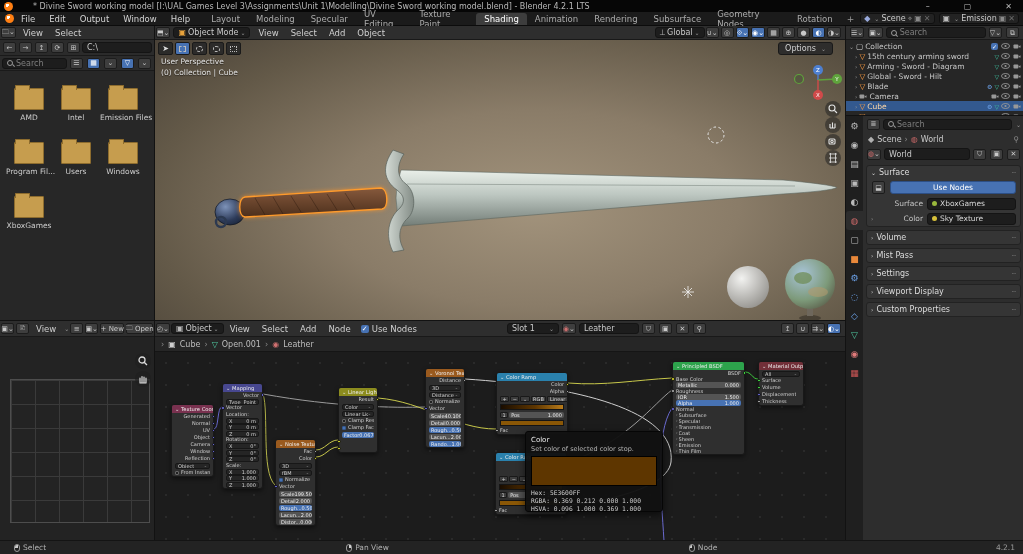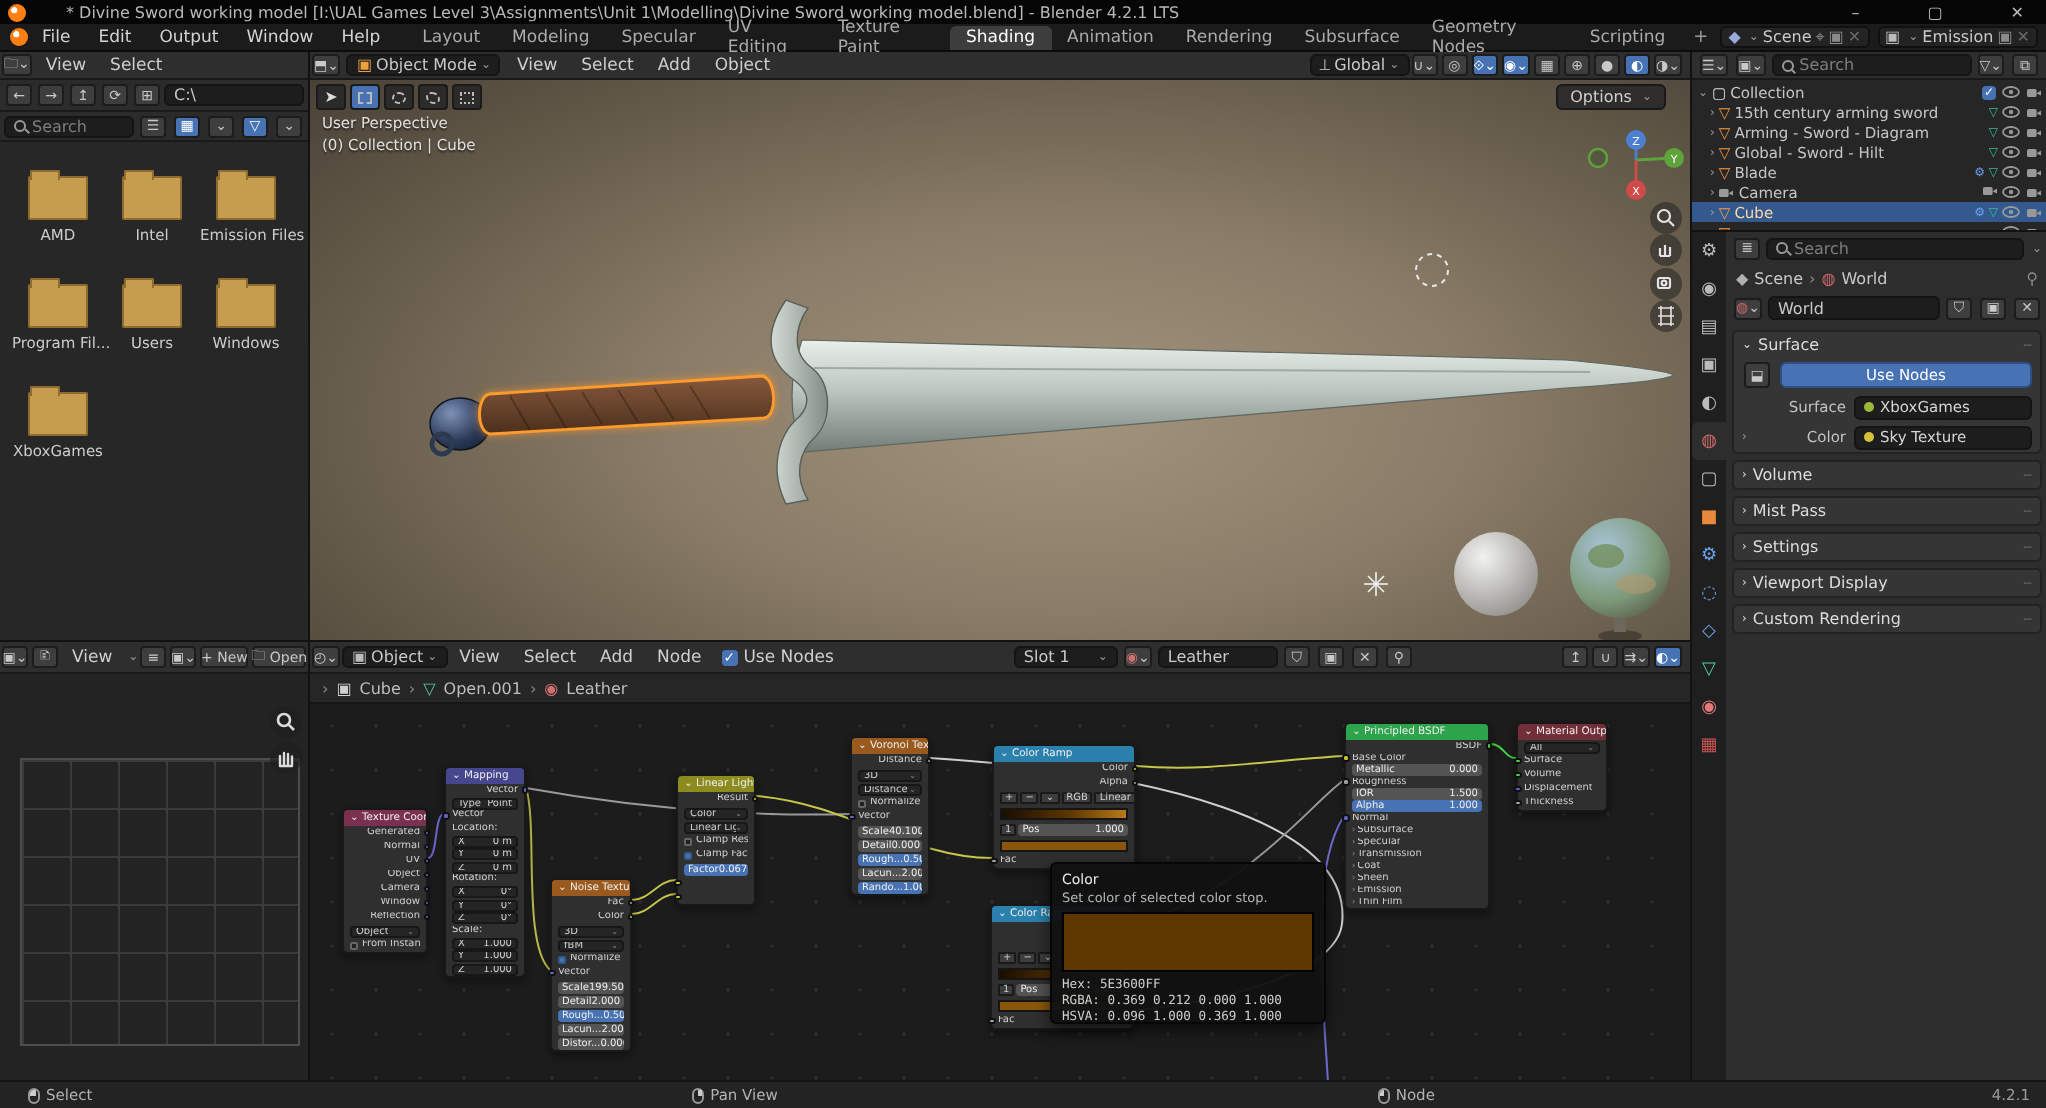--- a/index.html
+++ b/index.html
@@ -132,21 +132,21 @@
       <span class="tab">Layout</span>
       <span class="tab">Modeling</span>
       <span class="tab">Specular</span>
       <span class="tab">UV Editing</span>
       <span class="tab">Texture Paint</span>
       <span class="tab active">Shading</span>
       <span class="tab">Animation</span>
       <span class="tab">Rendering</span>
       <span class="tab">Subsurface</span>
       <span class="tab">Geometry Nodes</span>
-      <span class="tab">Scripting</span>
+      <span class="tab">Rotation</span>
       <span class="addtab">+</span>
     </div>
   <div style="margin-left:auto;display:flex;gap:4px;margin-right:4px">
     <div class="tb-widget">
       <span style="color:#9ad">◆</span>
         <span class="dd-caret">⌄</span>
       <span>Scene</span>
         <span style="color:#8a8a8a">⌖</span>
         <span style="color:#8a8a8a">▣</span>
         <span style="color:#6a6a6a">✕</span>
@@ -1164,21 +1164,21 @@
         <div class="panel">
           <div class="ph">
             <span style="font-size:6px">›</span>
             <span>Viewport Display</span>
             <span class="dots">┄</span>
           </div>
         </div>
         <div class="panel">
           <div class="ph">
             <span style="font-size:6px">›</span>
-            <span>Custom Rendering</span>
+            <span>Custom Properties</span>
             <span class="dots">┄</span>
           </div>
         </div>
       </div>
   </div>
 </div>
 
 <div id="statusbar" class="abs">
   <span class="sbitem" style="margin-left:14px">
     <span class="mouse left">

